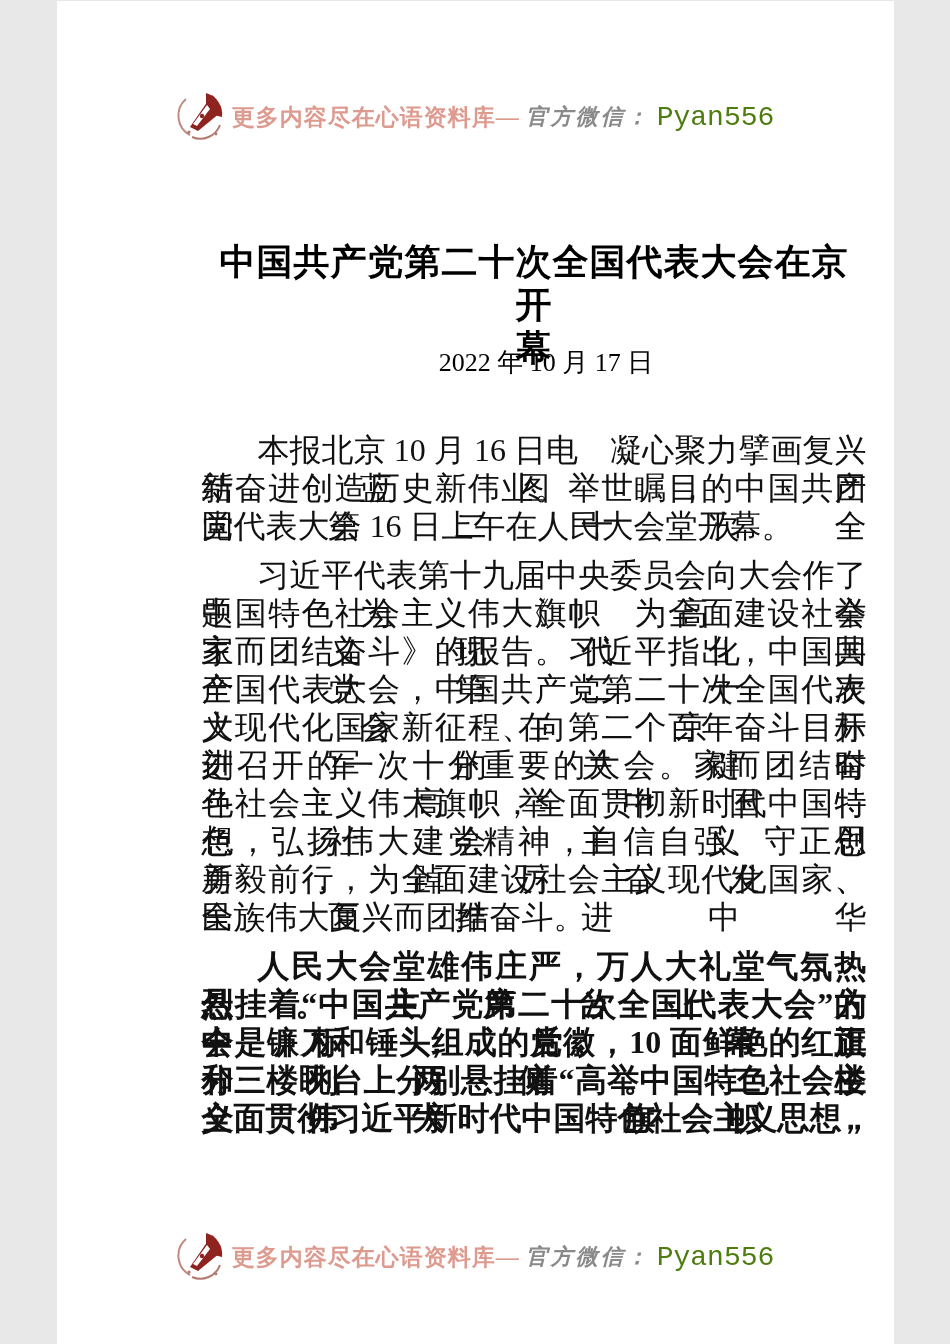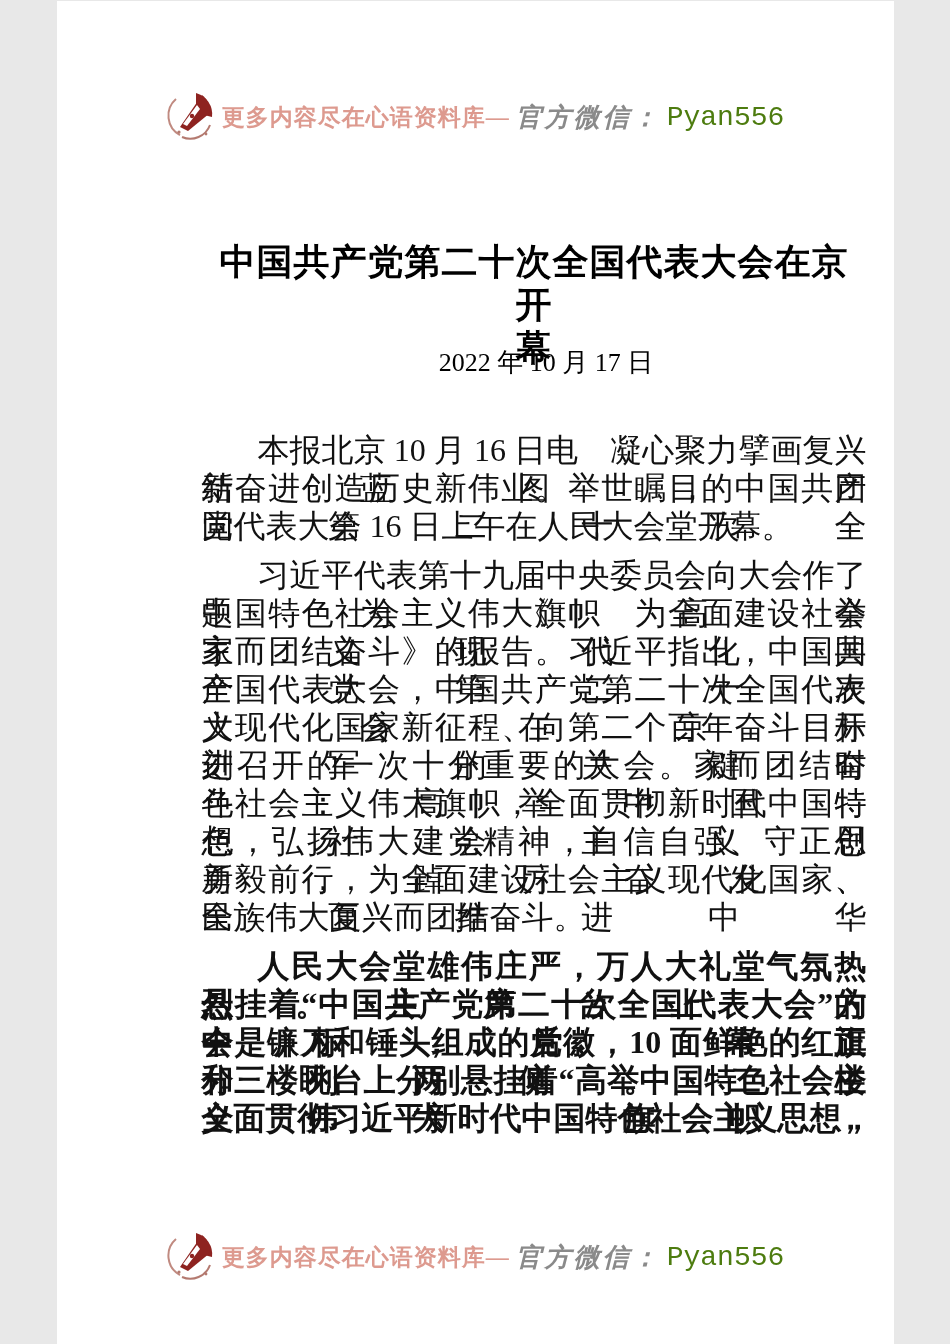--- a/index.html
+++ b/index.html
@@ -19,21 +19,21 @@
     gap:6px;
   }
   .wm-row.header{top:90px;}
   .wm-row.footer{top:1230px;}
   .wm-logo{width:50px;height:52px;flex:0 0 auto;}
   .wm-brand{
     font-size:23px;font-weight:bold;letter-spacing:1px;
     color:#dd9a8f;
   }
   .wm-label{
-    font-size:26px;font-weight:bold;font-style:italic;letter-spacing:3px;
+    font-size:22px;font-weight:bold;font-style:italic;letter-spacing:3px;
     color:#8a8a8a;
   }
   .wm-id{
     font-size:28px;
     font-family:Liberation Mono, monospace;
     color:#4d7c0f;
   }
   
   .title-block{
     position:absolute;top:240px;left:145px;width:665px;

